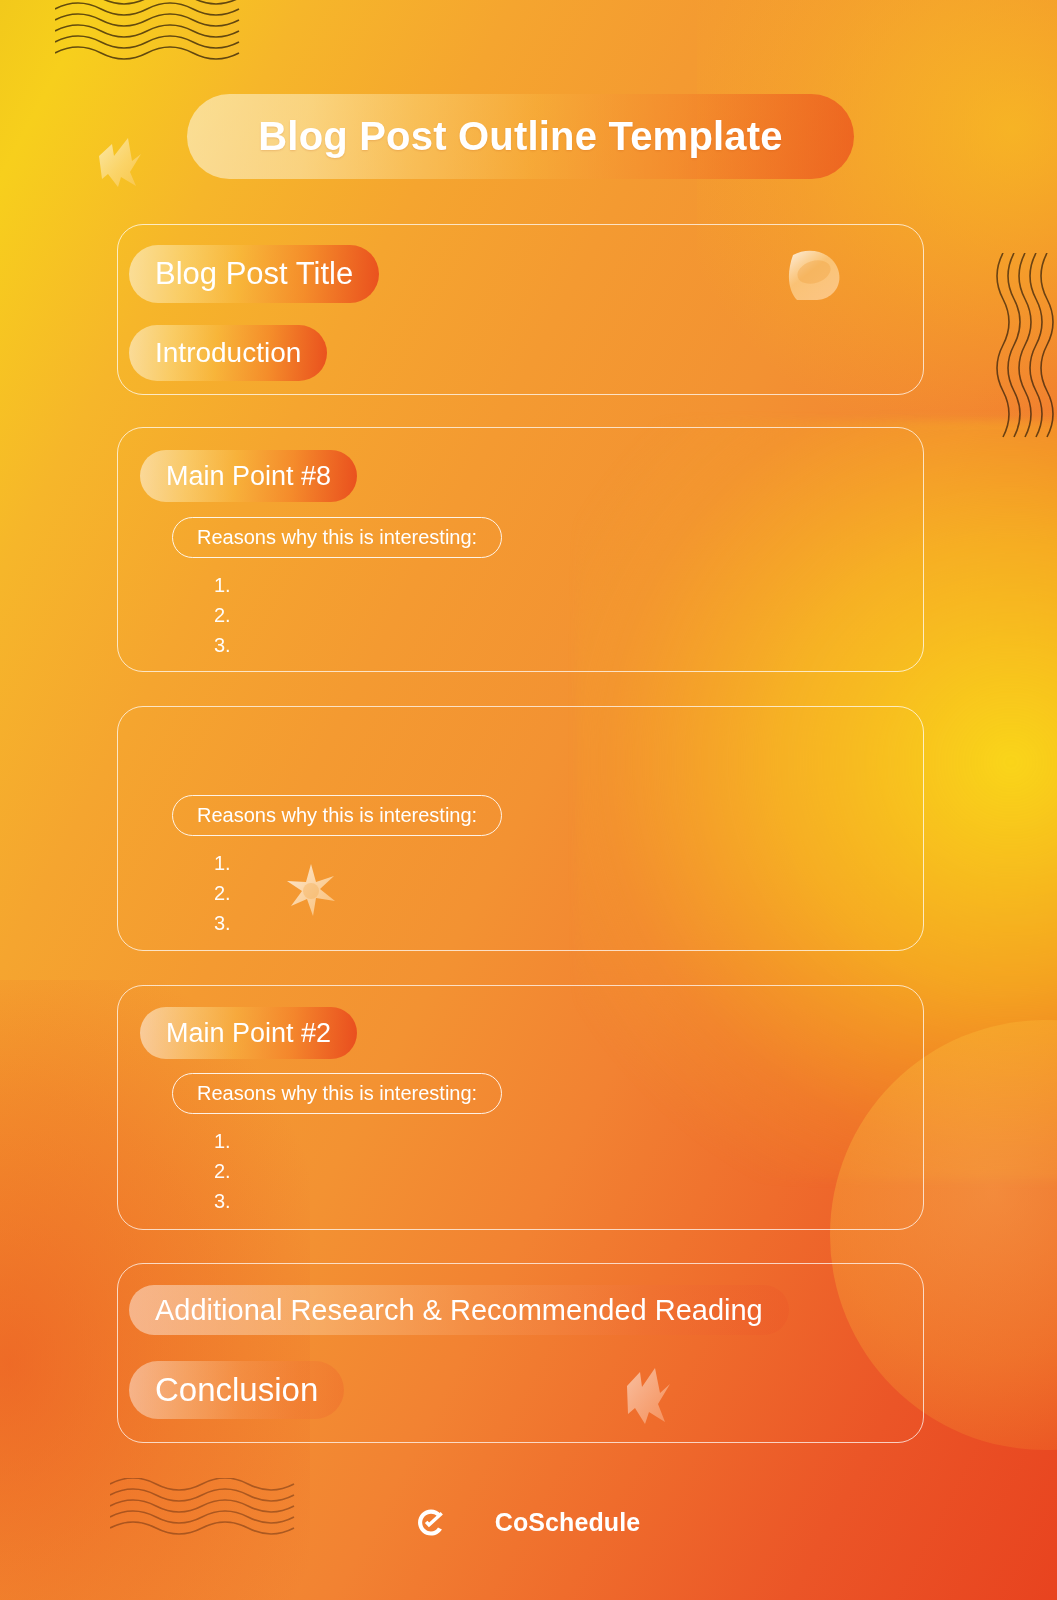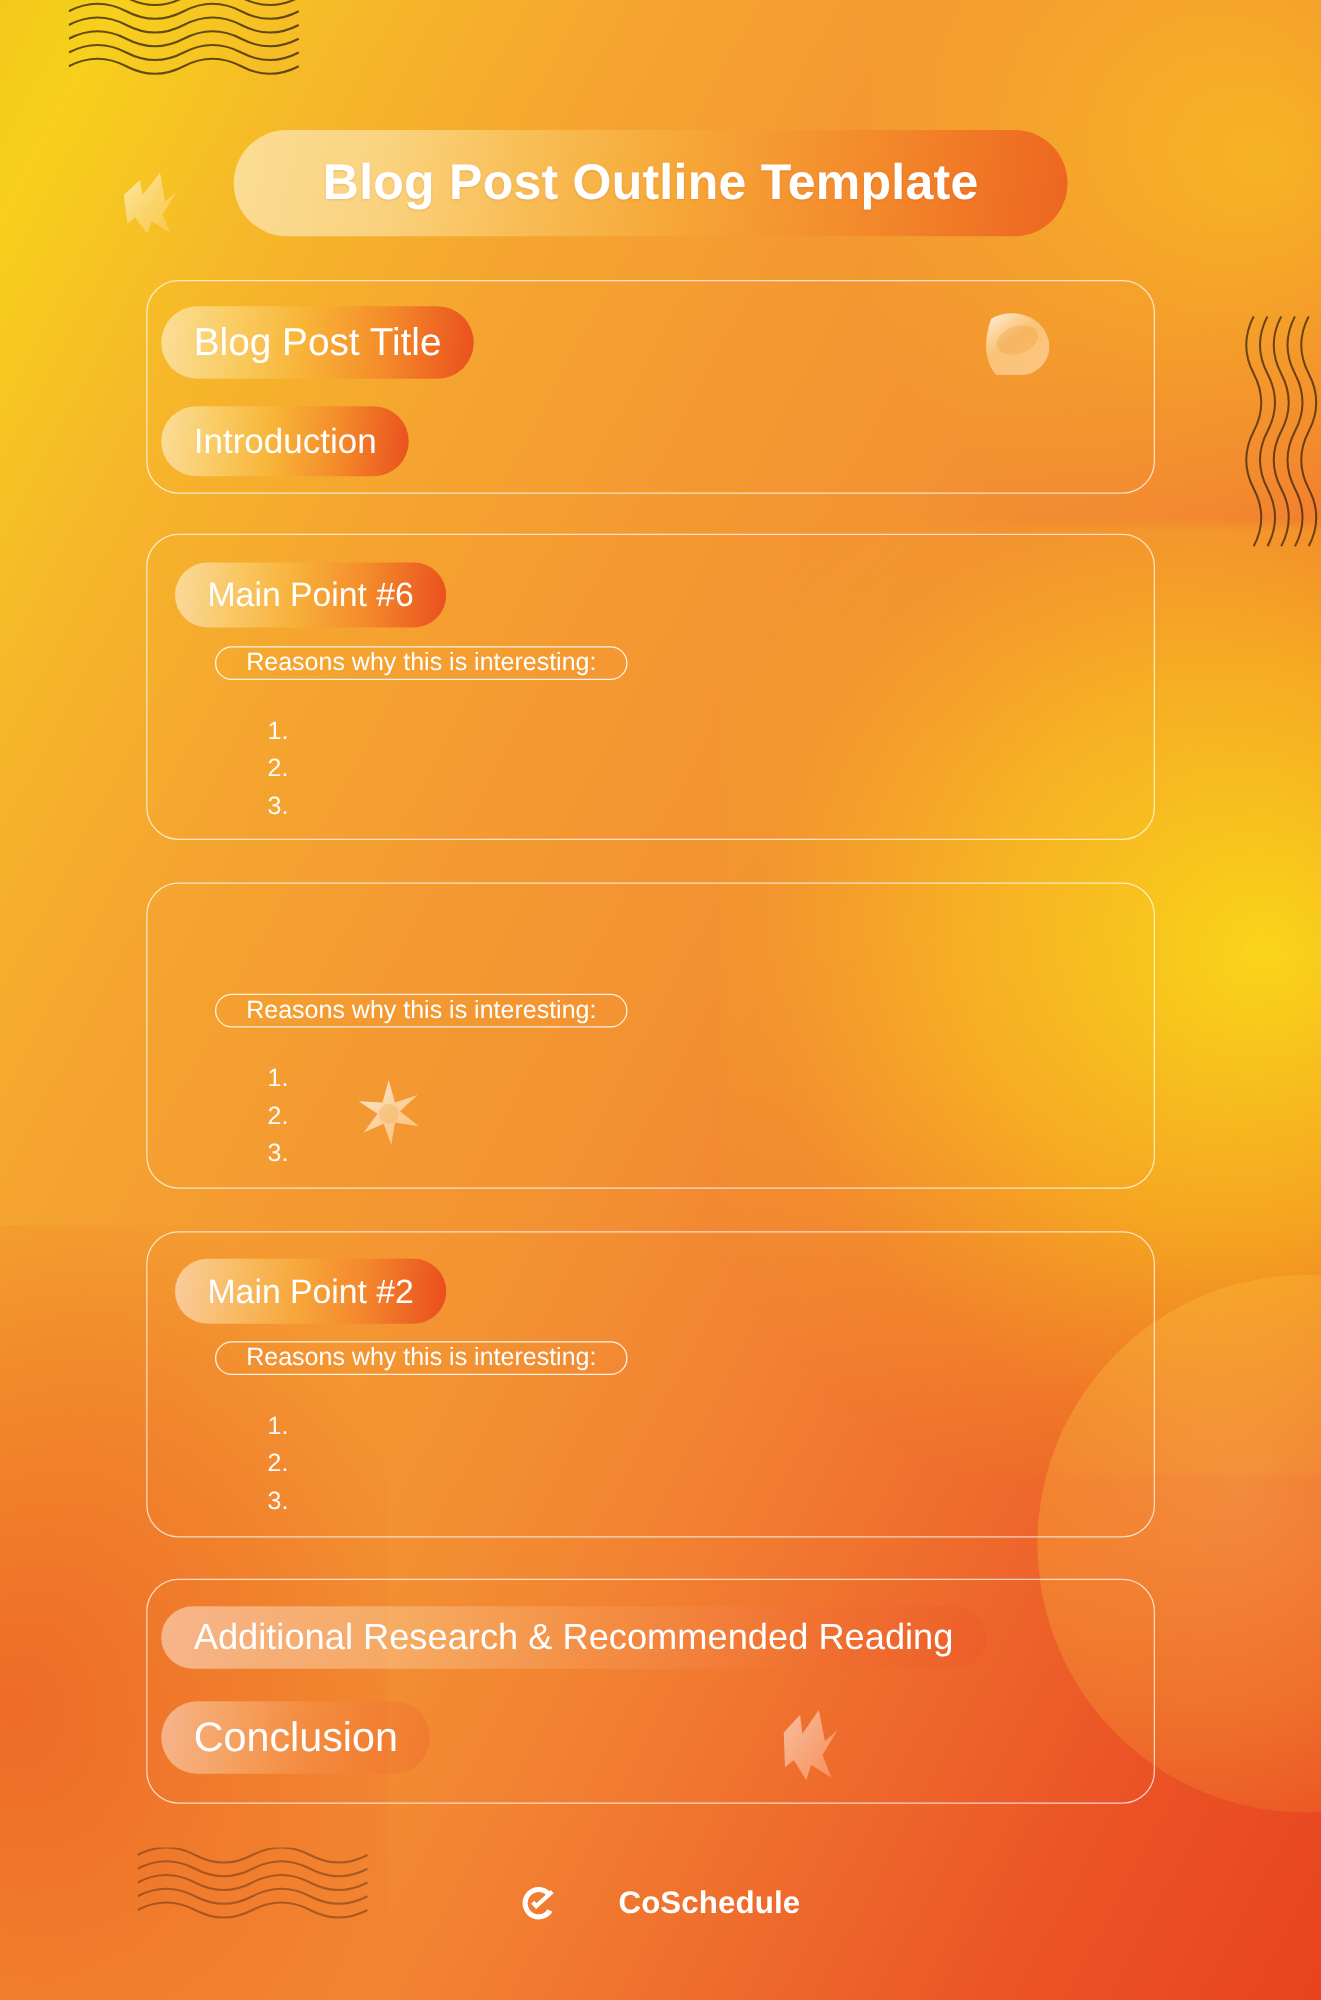--- a/index.html
+++ b/index.html
@@ -90,21 +90,21 @@
   
   .deco-shape{ position:absolute; pointer-events:none; }
   .shape-zigzag-tl{ left:92px;  top:134px; }
   .shape-crescent { left:781px; top:243px; }
   .shape-star     { left:285px; top:862px; }
   .shape-zigzag-b { left:617px; top:1366px; }
 
   
   .header{
     position:absolute;
-    left:187px; top:104px;
+    left:187px; top:94px;
     width:667px; height:85px;
     border-radius:44px;
     background:linear-gradient(96deg,
       rgba(255,255,255,.50) 0%,
       rgba(255,252,226,.46) 18%,
       rgba(253,226,150,.40) 34%,
       rgba(249,186,70,.34) 52%,
       rgba(243,126,40,.48) 74%,
       rgba(234,74,28,.70) 100%);
     display:flex; align-items:center; justify-content:center;
@@ -182,21 +182,21 @@
 
   
   #pill-blog-post-title{ left:129px; top:245px; height:58px; font-size:31px; font-weight:500; }
   #pill-introduction   { left:129px; top:325px; height:56px; font-size:28px; font-weight:400; }
 
   .pill-main-point{ left:140px; height:52px; font-size:27px; font-weight:400; }
   #pill-main-point-1{ top:450px; }
   #pill-main-point-2{ top:729px; }
   #pill-main-point-3{ top:1007px; }
 
-  .pill-reasons{ left:172px; height:27px; font-size:20px; font-weight:400; }
+  .pill-reasons{ left:172px; height:41px; font-size:20px; font-weight:400; }
   #pill-reasons-1{ top:517px; }
   #pill-reasons-2{ top:795px; }
   #pill-reasons-3{ top:1073px; }
 
   .list-reasons{ left:214px; }
   #list-reasons-1{ top:570px; }
   #list-reasons-2{ top:848px; }
   #list-reasons-3{ top:1126px; }
 
   #pill-additional-research{ left:129px; top:1285px; height:50px; font-size:29px; font-weight:400; }
@@ -327,21 +327,21 @@
     <span>Introduction</span>
   </div>
 
   <div class="pill pill-grad" id="pill-blog-post-title">
     <span>Blog Post Title</span>
   </div>
 
   <div class="card" id="card-point-1"></div>
 
   <div class="pill pill-grad pill-main-point" id="pill-main-point-1">
-    <span>Main Point #6</span>
+    <span>Main Point #8</span>
   </div>
 
   <div class="pill-outline pill-reasons" id="pill-reasons-1">
     <span>Reasons why this is interesting:</span>
   </div>
 
   <div class="num-list list-reasons" id="list-reasons-1">
     <div class="num-item">1.</div>
     <div class="num-item">2.</div>
     <div class="num-item">3.</div>

